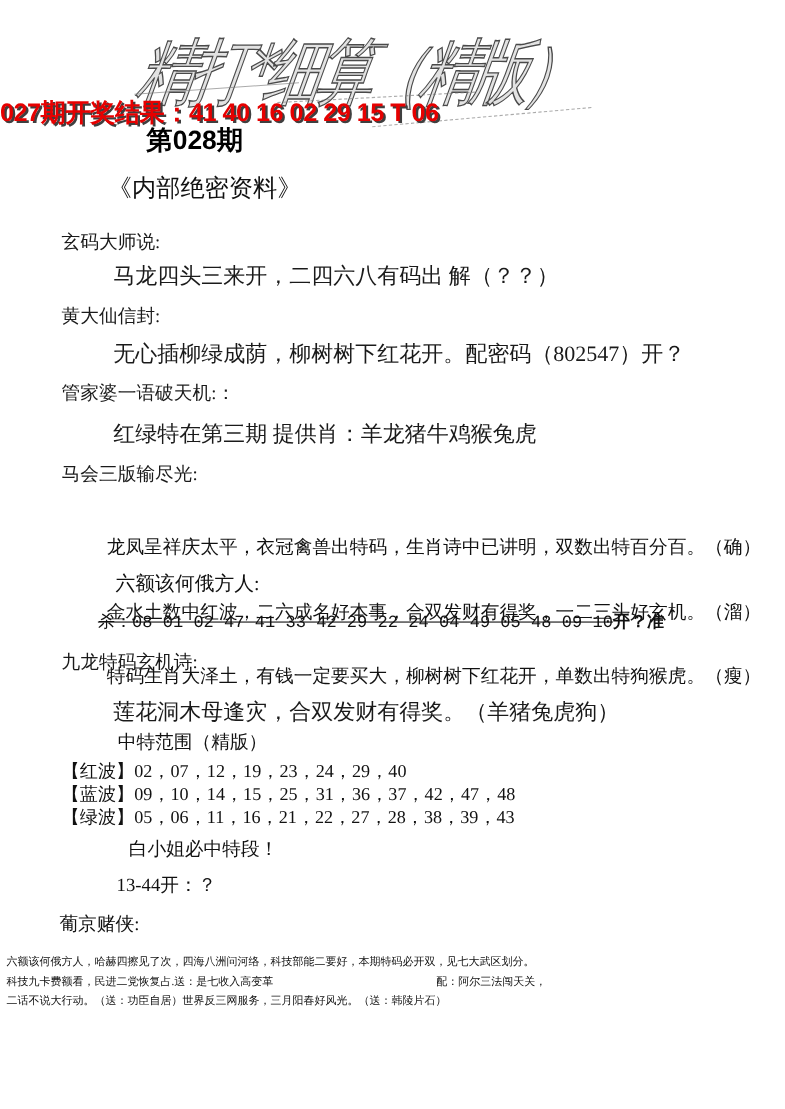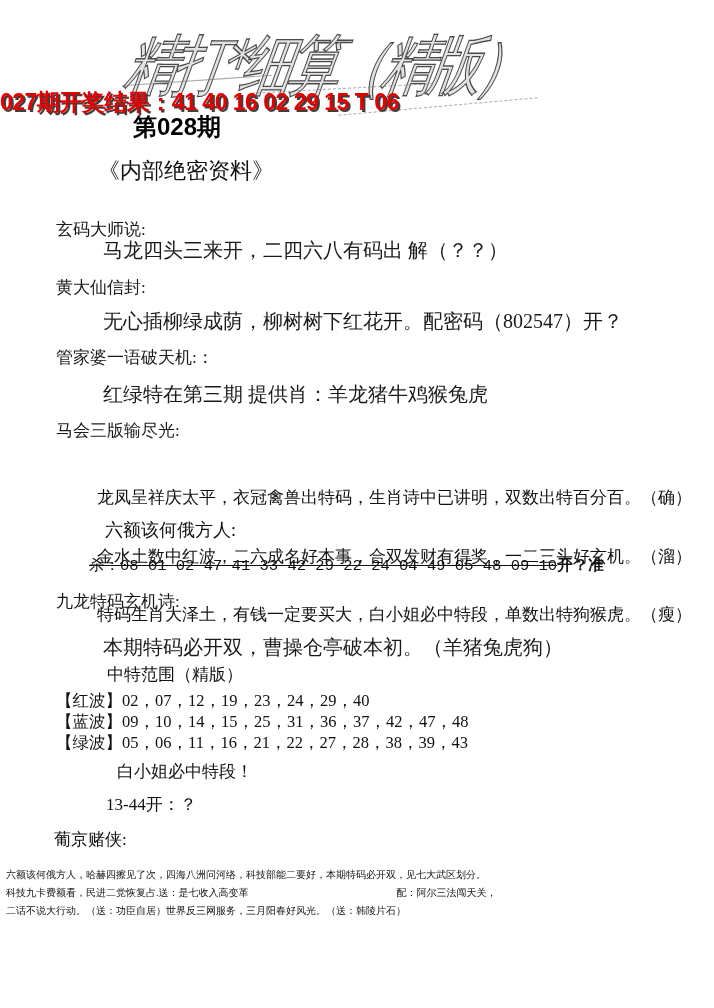--- a/index.html
+++ b/index.html
@@ -65,42 +65,42 @@
   <div class="sketch-line sl1"></div>
   <div class="sketch-line sl2"></div>
   <div class="sketch-line sl3"></div>
 
   <div class="abs result-line">027期开奖结果：41 40 16 02 29 15 T 06</div>
 
   <div class="abs issue-title">第028期</div>
 
   <div class="abs secret-title">《内部绝密资料》</div>
 
-  <div class="abs sec-label" style="left:56px;top:218px;">玄码大师说:</div>
+  <div class="abs sec-label" style="left:56px;top:208px;">玄码大师说:</div>
   <div class="abs verse" style="left:103px;top:237px;">马龙四头三来开，二四六八有码出 解（？？）</div>
 
   <div class="abs sec-label" style="left:56px;top:276px;">黄大仙信封:</div>
   <div class="abs verse" style="left:103px;top:308px;text-align:right;">无心插柳绿成荫，柳树树下红花开。配密码（802547）开？</div>
 
   <div class="abs sec-label" style="left:56px;top:346px;">管家婆一语破天机:：</div>
   <div class="abs verse" style="left:103px;top:381px;">红绿特在第三期 提供肖：羊龙猪牛鸡猴兔虎</div>
 
   <div class="abs sec-label" style="left:56px;top:419px;">马会三版输尽光:</div>
   <div class="abs mahui-lines">
     <div>龙凤呈祥庆太平，衣冠禽兽出特码，生肖诗中已讲明，双数出特百分百。（确）</div>
     <div>金水土数中红波，二六成名好本事，合双发财有得奖，一二三头好玄机。（溜）</div>
-    <div>特码生肖大泽土，有钱一定要买大，白小姐必中特段，单数出特狗猴虎。（瘦）</div>
+    <div>特码生肖大泽土，有钱一定要买大，柳树树下红花开，单数出特狗猴虎。（瘦）</div>
   </div>
   <div class="abs sub-label">六额该何俄方人:</div>
   <div class="abs kill-line">
     <span class="struck">杀：08 01 02 47 41 33 42 29 22 24 04 49 05 48 09 10</span><span class="tail">开？准</span>
   </div>
 
   <div class="abs sec-label" style="left:56px;top:590px;">九龙特码玄机诗:</div>
-  <div class="abs verse" style="left:103px;top:634px;">本期特码必开双，曹操仓亭破本初。（羊猪兔虎狗）</div>
+  <div class="abs verse" style="left:103px;top:634px;">莲花洞木母逢灾，合双发财有得奖。（羊猪兔虎狗）</div>
   <div class="abs range-label">中特范围（精版）</div>
 
   <div class="abs wave" style="top:690px;">【红波】02，07，12，19，23，24，29，40</div>
   <div class="abs wave" style="top:711px;">【蓝波】09，10，14，15，25，31，36，37，42，47，48</div>
   <div class="abs wave" style="top:732px;">【绿波】05，06，11，16，21，22，27，28，38，39，43</div>
 
   <div class="abs baixiaojie">白小姐必中特段！</div>
 
   <div class="abs duan">13-44开：？</div>
 

